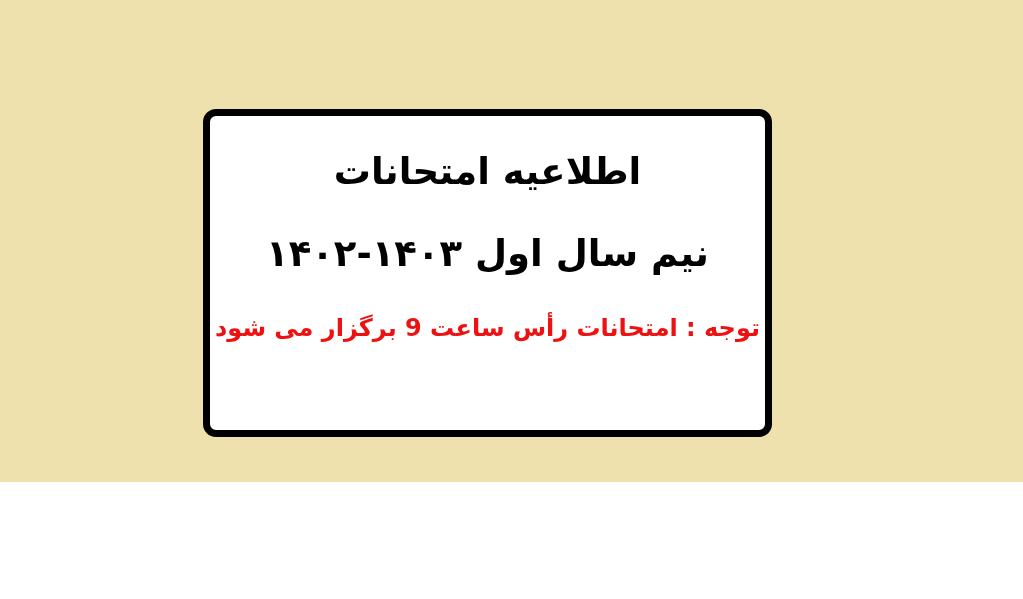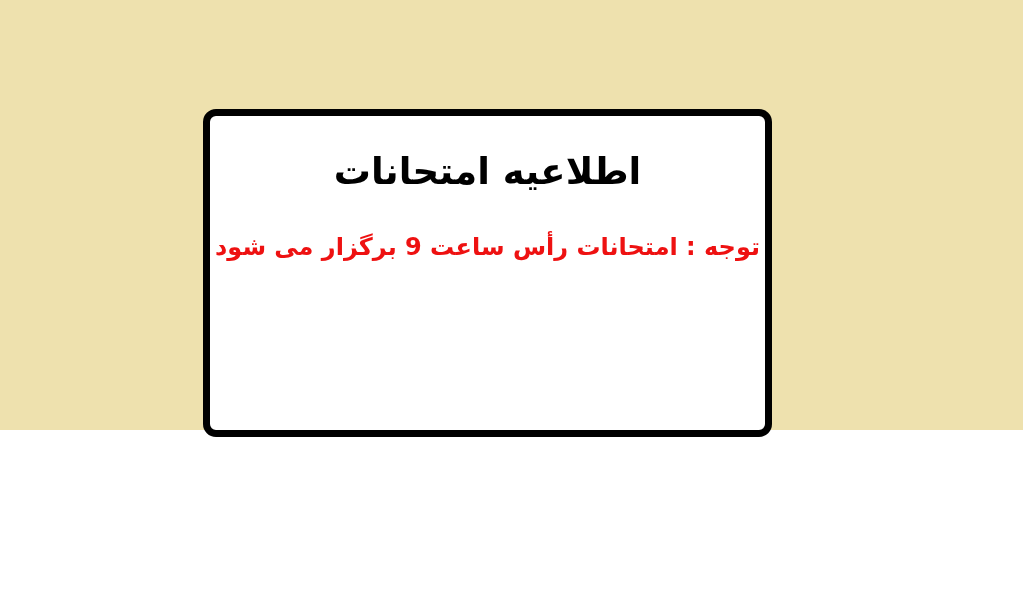--- a/index.html
+++ b/index.html
@@ -11,21 +11,21 @@
   body {
     width: 1023px;
     height: 599px;
     overflow: hidden;
     font-family: "DejaVu Sans", sans-serif;
   }
 
   #poster-canvas {
     position: relative;
     width: 1023px;
-    height: 430px;
+    height: 482px;
     background: #eee1ae;
     box-sizing: border-box;
   }
 
   
   #announcement-card {
     position: absolute;
     left: 203px;
     top: 109px;
     width: 569px;
@@ -76,18 +76,19 @@
 </style>
 </head>
 <body>
 
 <div id="poster-canvas">
 
   <div id="announcement-card">
 
     <div class="card-line" id="heading-primary">اطلاعیه امتحانات</div>
 
+    <div class="card-line" id="heading-secondary">نیم سال اول ۱۴۰۳-۱۴۰۲</div>
 
     <div class="card-line" id="notice-line">توجه : امتحانات رأس ساعت 9 برگزار می شود</div>
 
   </div>
 
 </div>
 
 </body></html>

